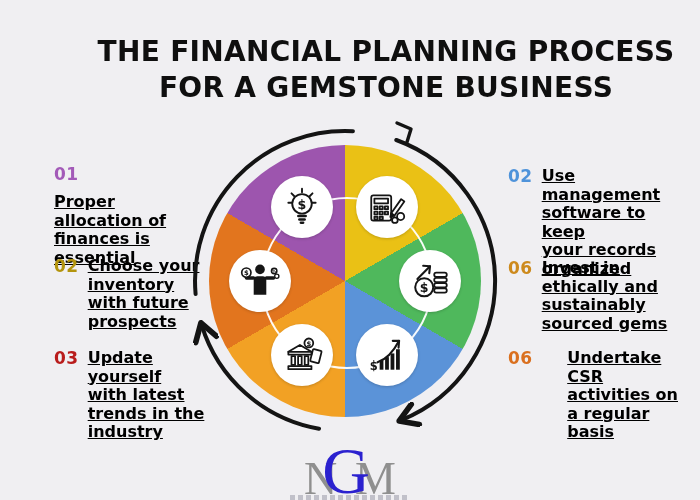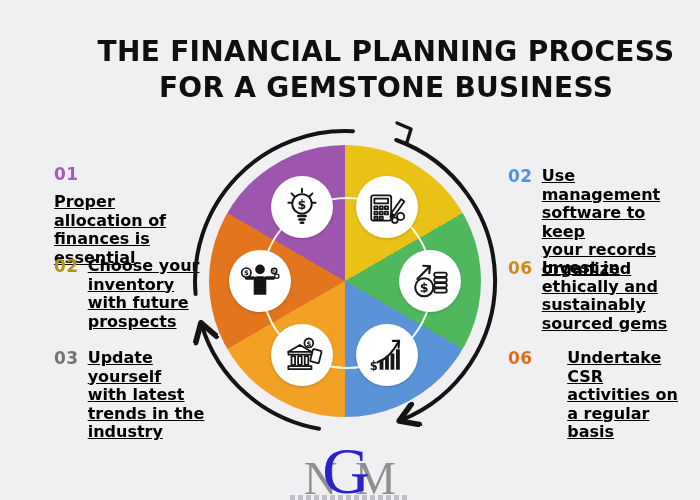--- a/index.html
+++ b/index.html
@@ -63,21 +63,21 @@
 essential</span>
   </div>
   <div class="step s2">
     <span class="num" style="color: rgb(179, 148, 13);">02</span>
     <span class="txt">Choose your
 inventory
 with future
 prospects</span>
   </div>
   <div class="step s3">
-    <span class="num" style="color: #737373;">03</span>
+    <span class="num" style="color: #b91c1c;">03</span>
     <span class="txt">Update
 yourself
 with latest
 trends in the
 industry</span>
   </div>
 
   <div class="step s4">
     <span class="num" style="color: rgb(79, 147, 218);">02</span>
     <span class="txt">Use management

